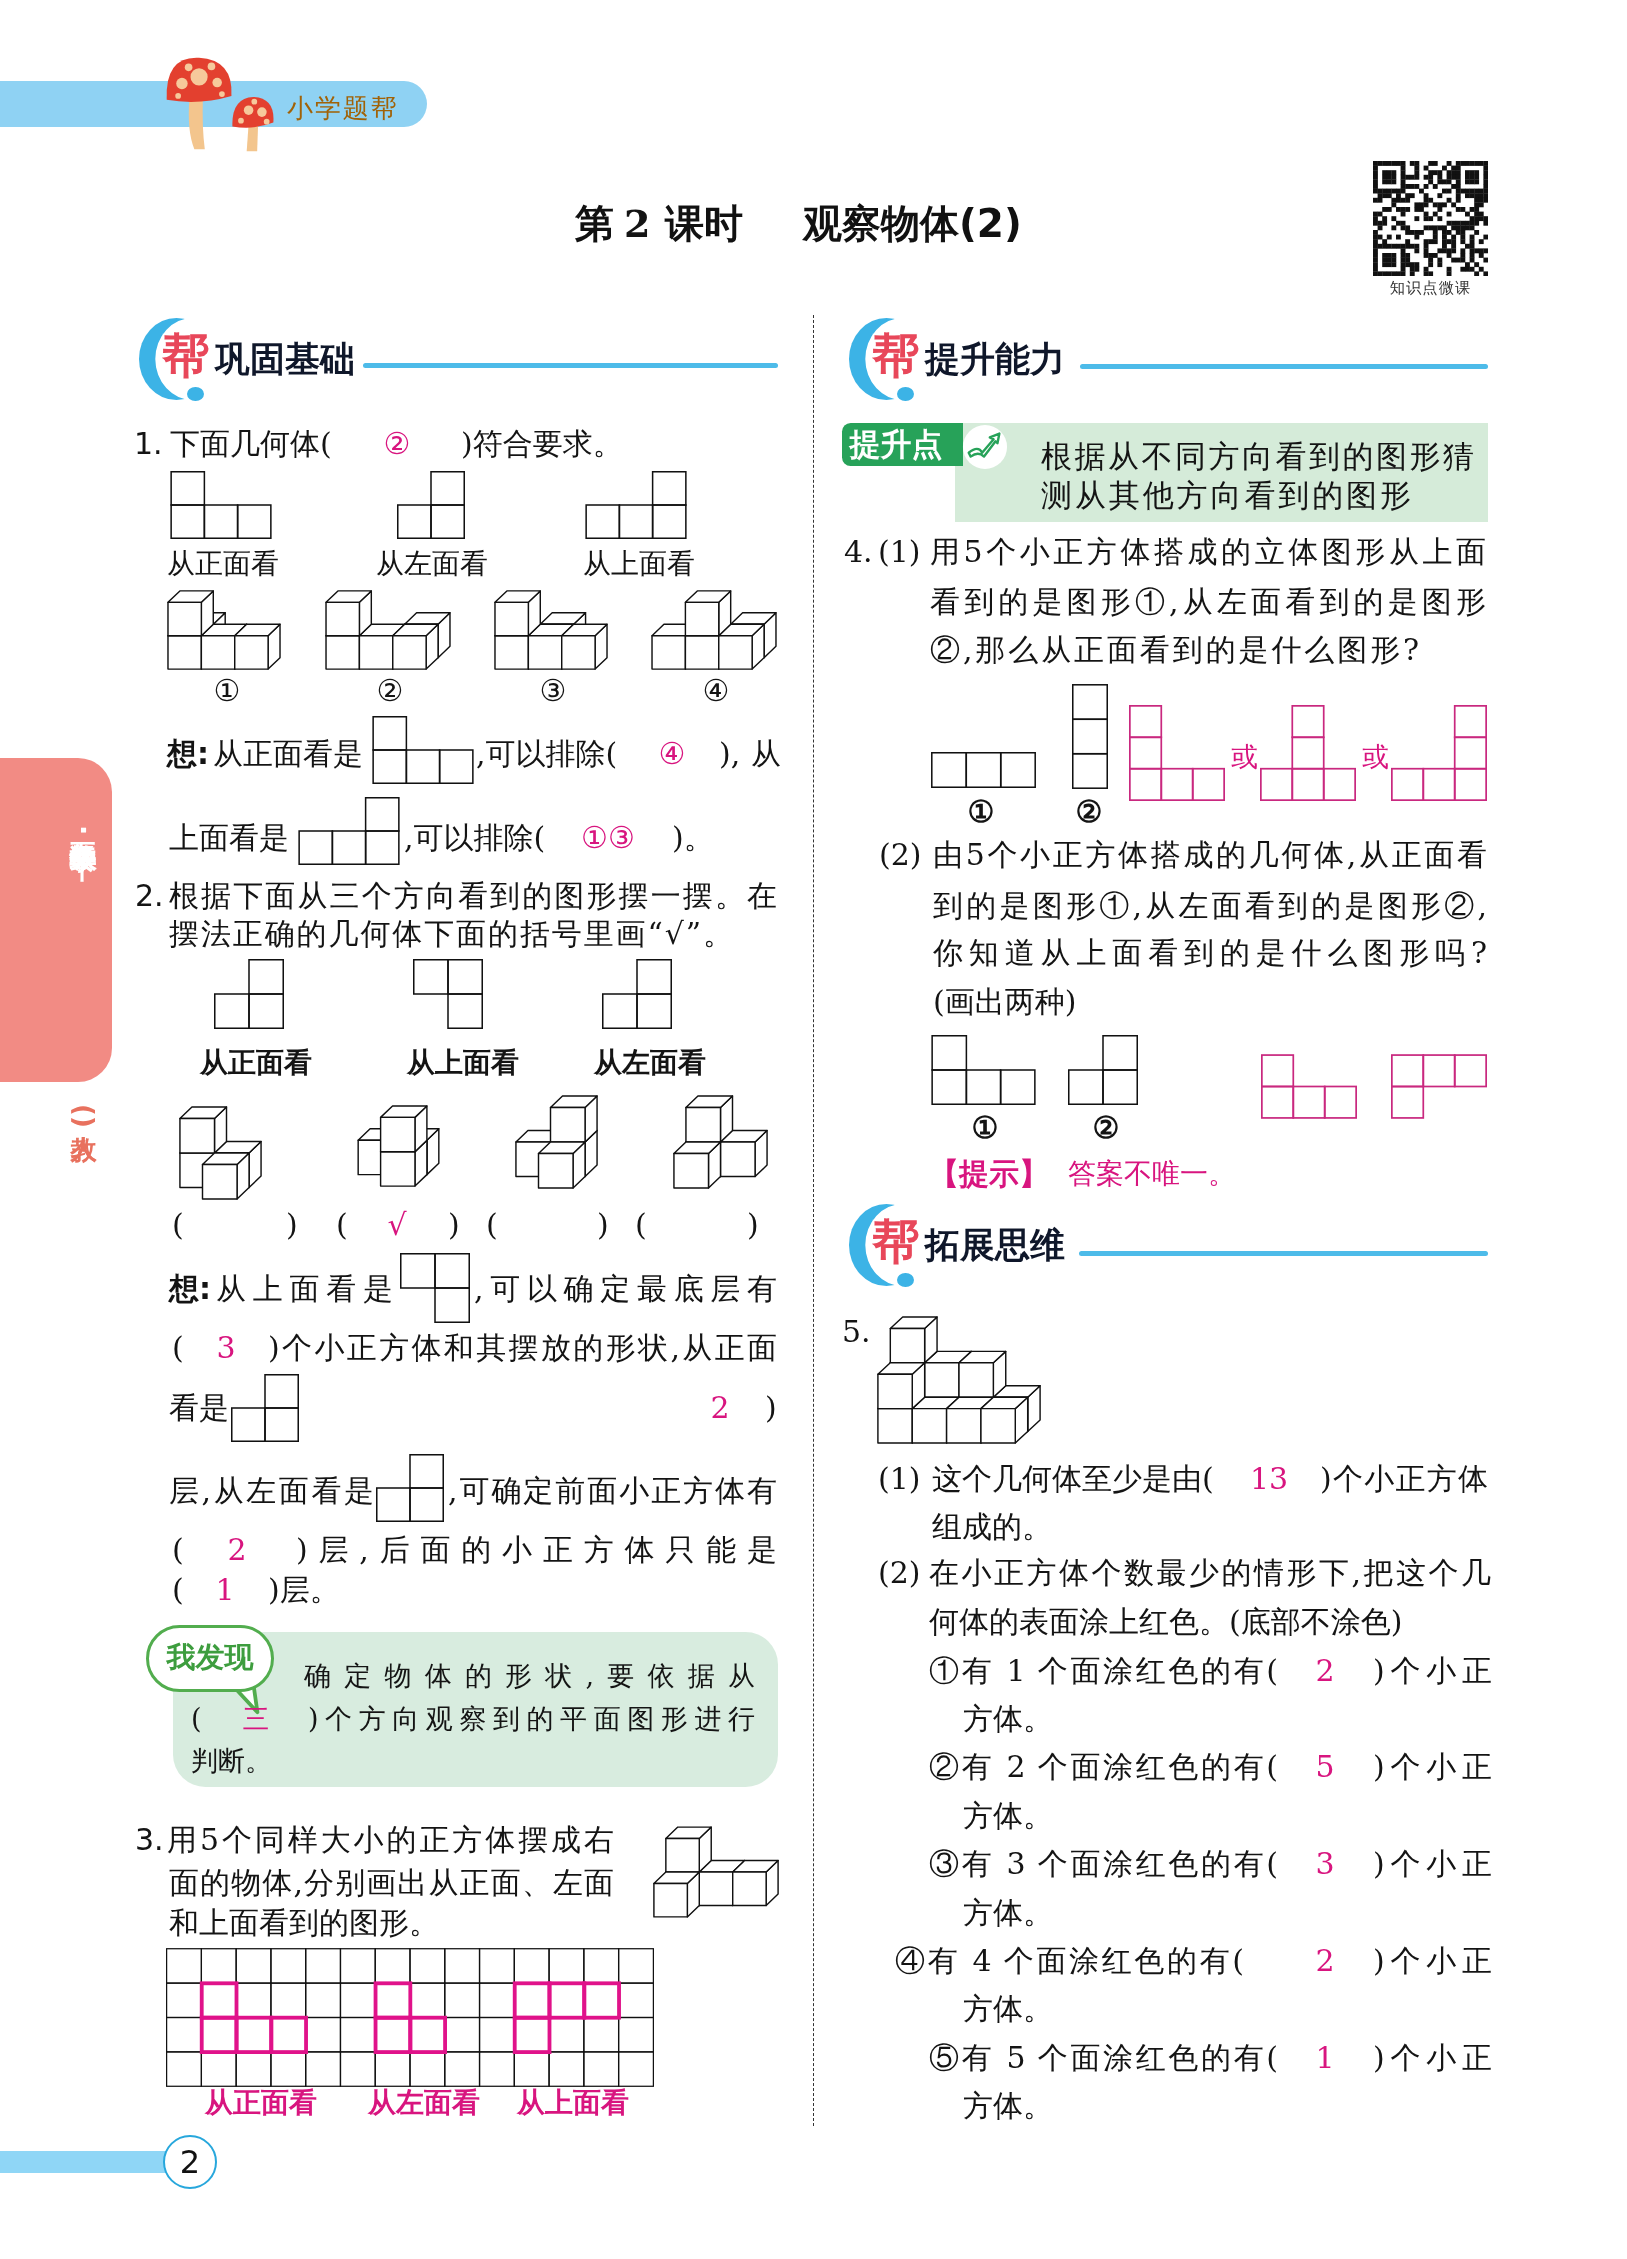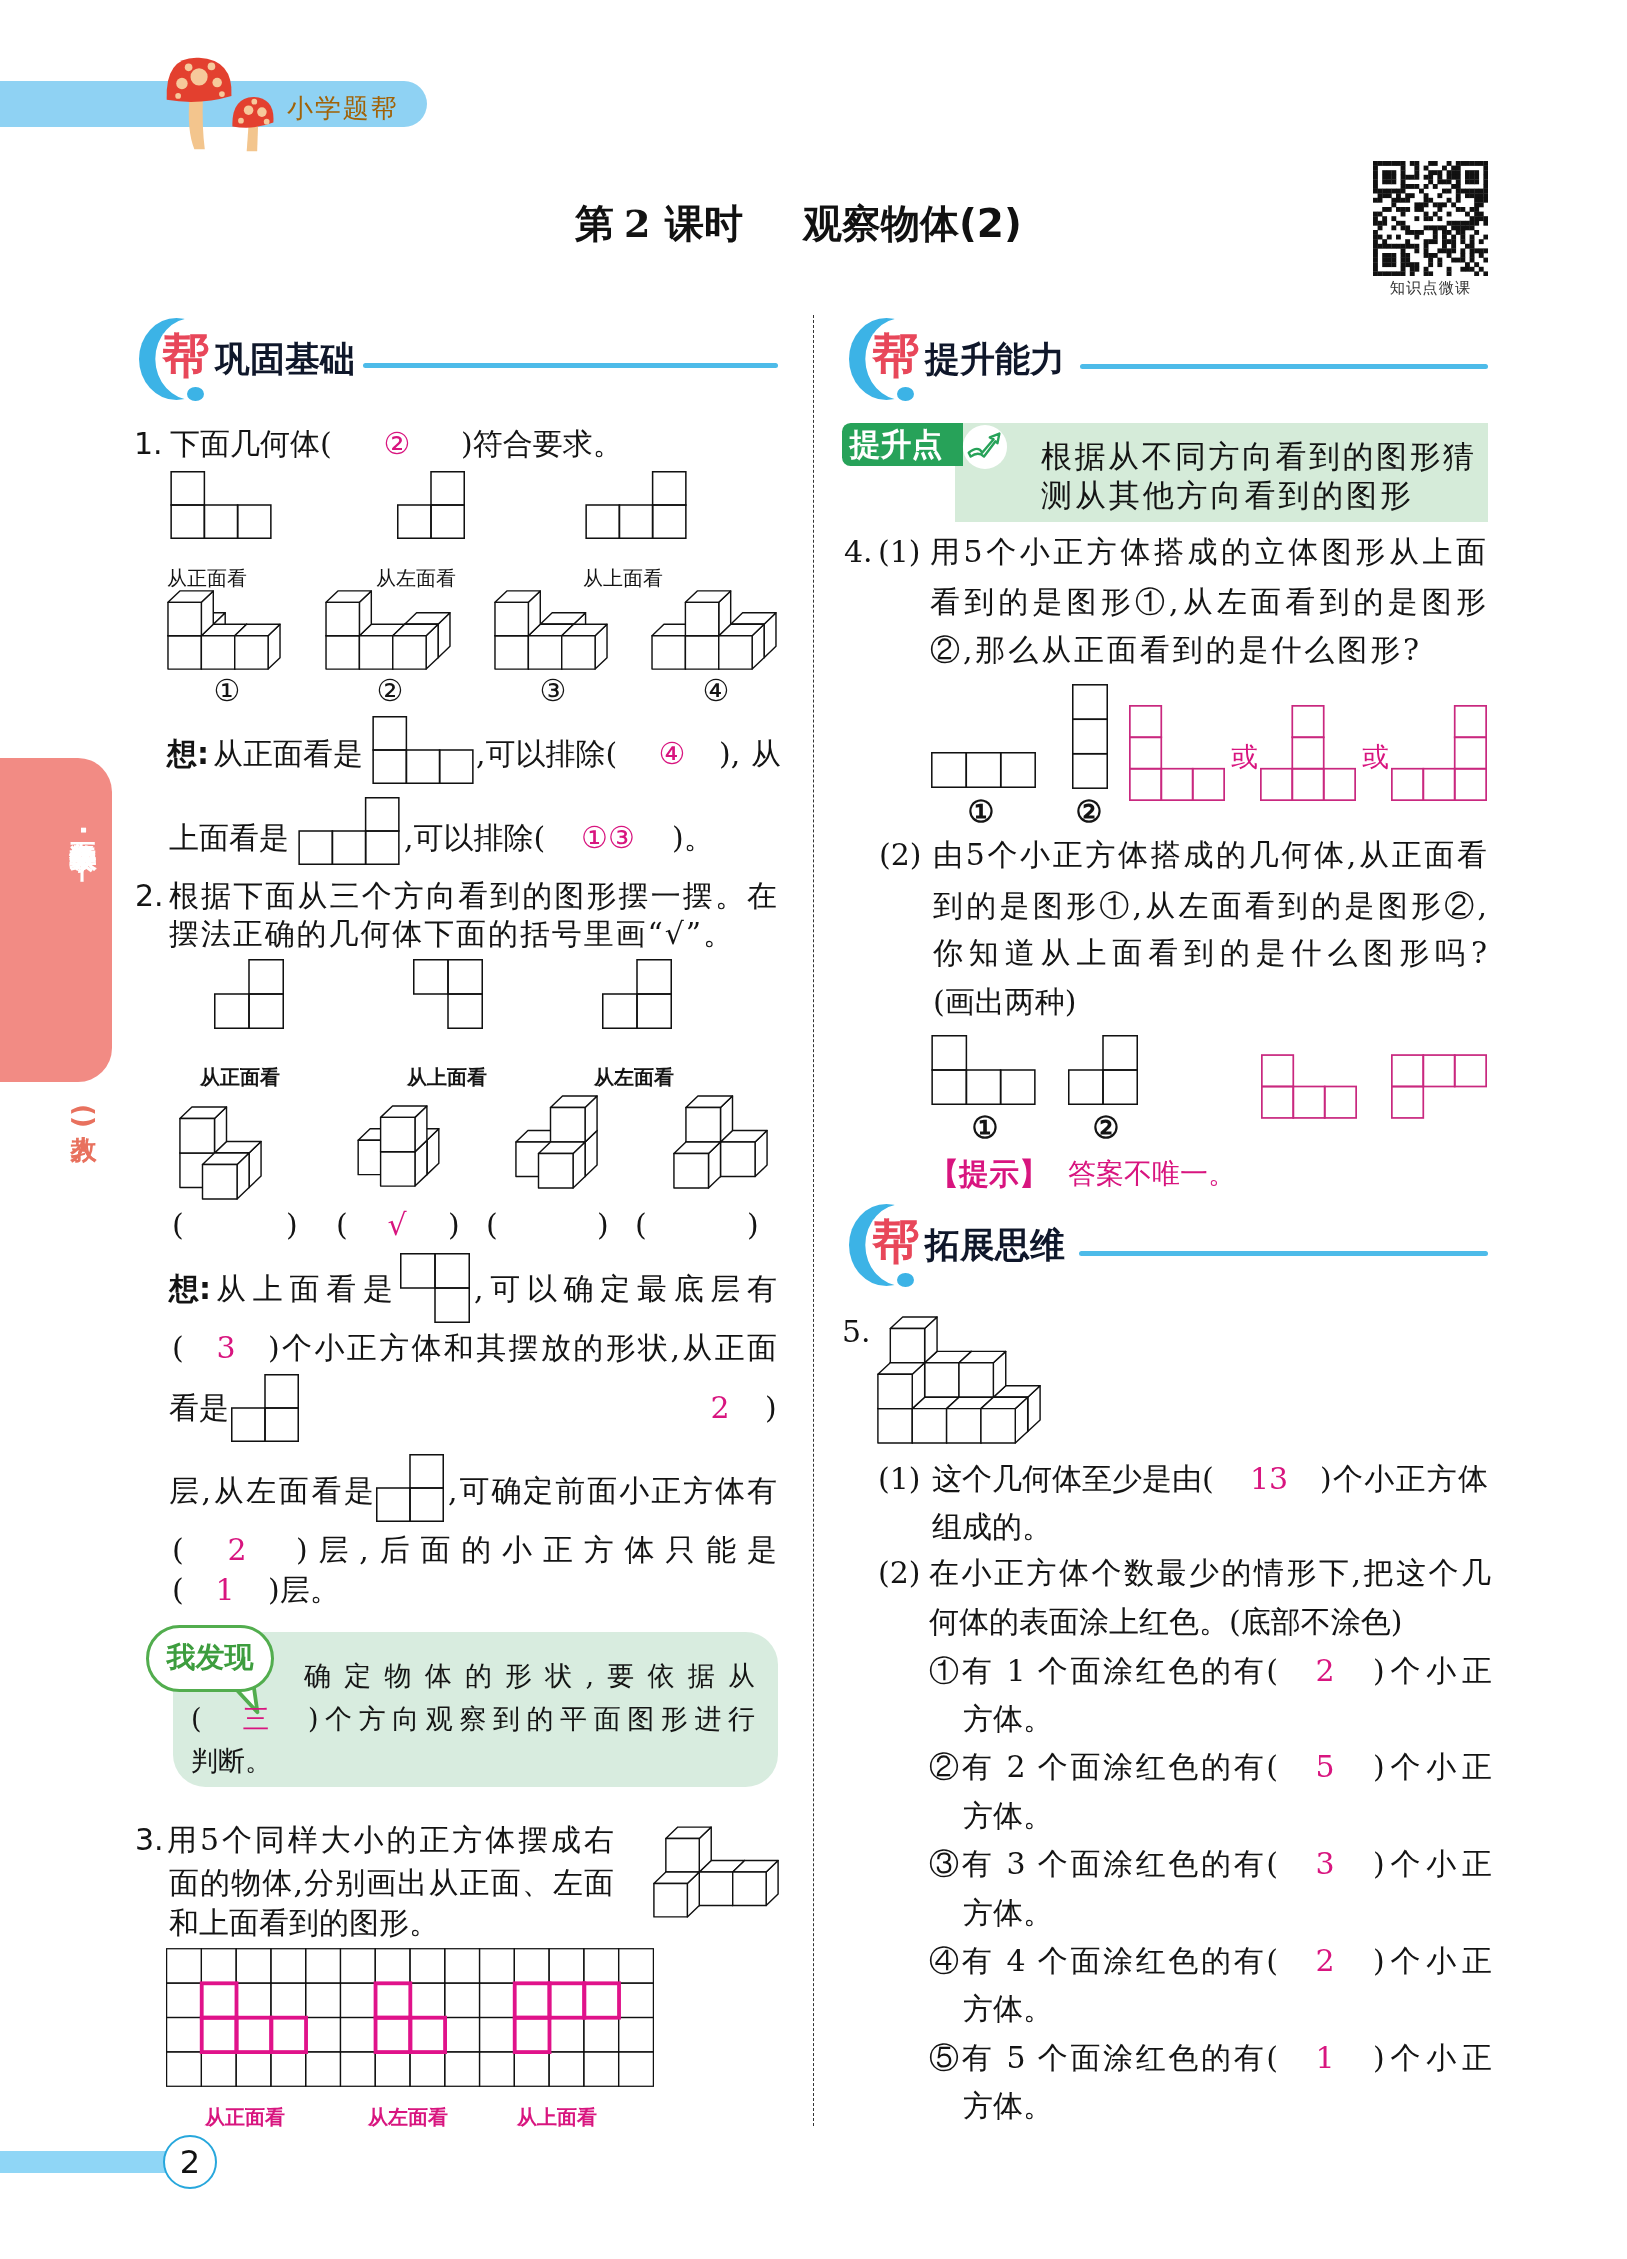--- a/index.html
+++ b/index.html
@@ -4,21 +4,21 @@
 <style>
 *{box-sizing:border-box;}
 html,body{margin:0;padding:0;background:#fff;}
 #page{position:relative;width:1628px;height:2260px;overflow:hidden;background:#fff;color:#141414;font-family:"DejaVu Serif",serif;}
 .t{position:absolute;font-size:30px;line-height:42px;height:42px;white-space:nowrap;}
 .t.j{white-space:normal;text-align:justify;text-align-last:justify;}
 .c{transform:translateX(-50%);}
 .pk{color:#d8157f;}
 .sans{font-family:"DejaVu Sans",sans-serif;}
 .b{font-weight:bold;}
-.lbl{font-size:20px;margin-top:14px;}
+.lbl{font-size:28px;}
 .fig{position:absolute;width:0;height:0;}
 .topbar{position:absolute;left:0;top:81px;width:427px;height:46px;background:#8fd2f3;border-radius:0 23px 23px 0;}
 .brand{font-family:"DejaVu Sans",sans-serif;font-size:26px;color:#a16207;letter-spacing:1.9px;}
 .ttl{font-family:"DejaVu Sans",sans-serif;font-weight:bold;font-size:39px;line-height:46px;height:46px;color:#111;}
 .ttl-num{font-family:"DejaVu Serif",serif;font-weight:bold;font-size:38px;line-height:46px;height:46px;}
 .qr{position:absolute;left:1373px;top:161px;width:115px;height:115px;}
 .qr-cap{position:absolute;left:1375px;top:278px;width:111px;text-align:center;font-size:15.3px;line-height:21px;color:#333;letter-spacing:1px;}
 .divider{position:absolute;left:813px;top:315px;height:1811px;border-left:1.4px dashed #333;}
 .sec{position:absolute;width:229px;height:86px;}
 .sec-ring{position:absolute;left:0;top:0;width:75px;height:82px;border-radius:50%;background:#fff;box-shadow:inset 16.3px 0 0 0 #3cb3e6;}
@@ -1007,21 +1007,21 @@
   <span class="t j" style="left:929px;top:1746px;width:349px">②有 2 个面涂红色的有(</span>
   <span class="t pk c" style="left:1325px;top:1746px">5</span>
   <span class="t j" style="left:1373px;top:1746px;width:119px">)个小正</span>
   <span class="t" style="left:963px;top:1795px">方体。</span>
 
   <span class="t j" style="left:929px;top:1843px;width:349px">③有 3 个面涂红色的有(</span>
   <span class="t pk c" style="left:1325px;top:1843px">3</span>
   <span class="t j" style="left:1373px;top:1843px;width:119px">)个小正</span>
   <span class="t" style="left:963px;top:1892px">方体。</span>
 
-  <span class="t j" style="left:929px;top:1940px;width:349px">④有 4 个面涂红色的有(</span>
+  <span class="t j" style="left:895px;top:1940px;width:349px">④有 4 个面涂红色的有(</span>
   <span class="t pk c" style="left:1325px;top:1940px">2</span>
   <span class="t j" style="left:1373px;top:1940px;width:119px">)个小正</span>
   <span class="t" style="left:963px;top:1988px">方体。</span>
 
   <span class="t j" style="left:929px;top:2037px;width:349px">⑤有 5 个面涂红色的有(</span>
   <span class="t pk c" style="left:1325px;top:2037px">1</span>
   <span class="t j" style="left:1373px;top:2037px;width:119px">)个小正</span>
   <span class="t" style="left:963px;top:2085px">方体。</span>
 
   <div class="pn-bar"></div>

